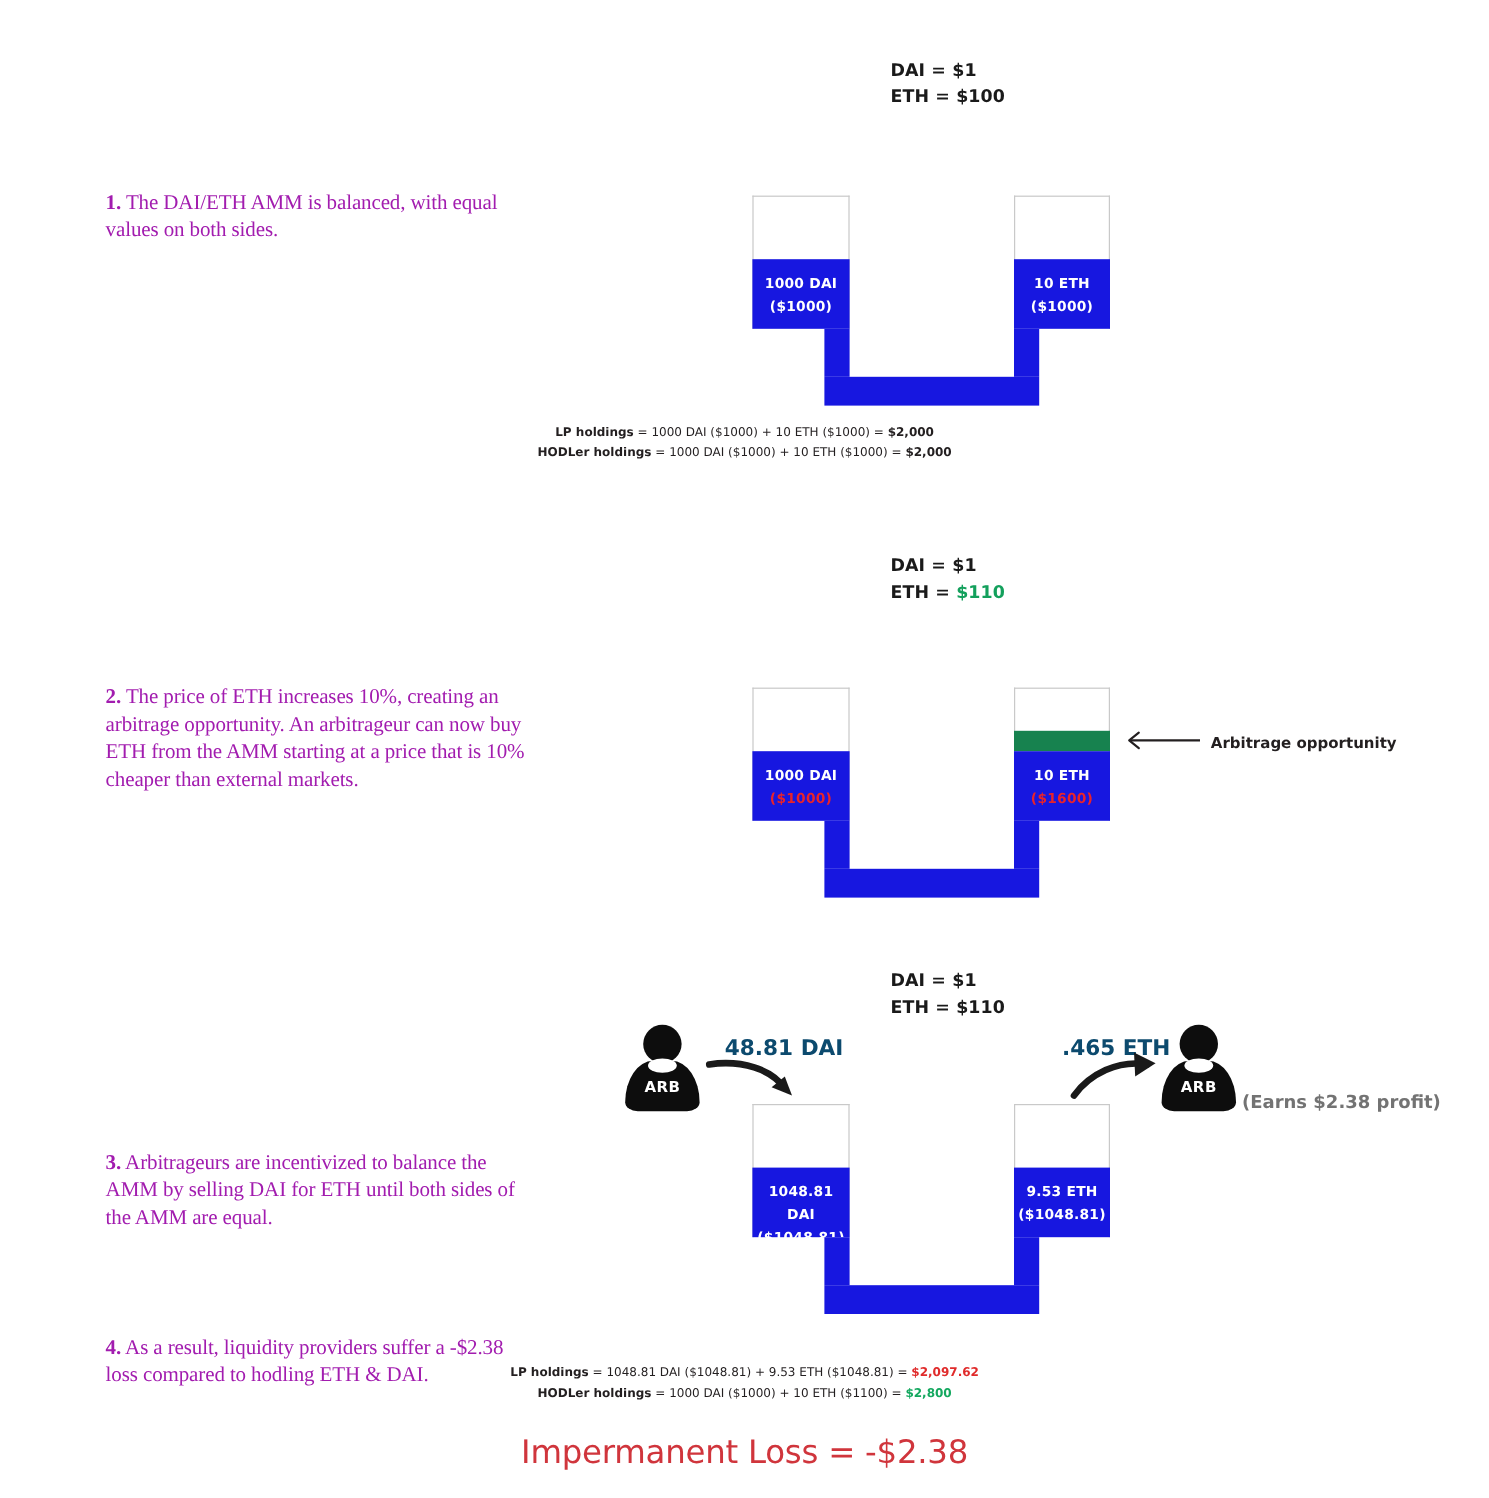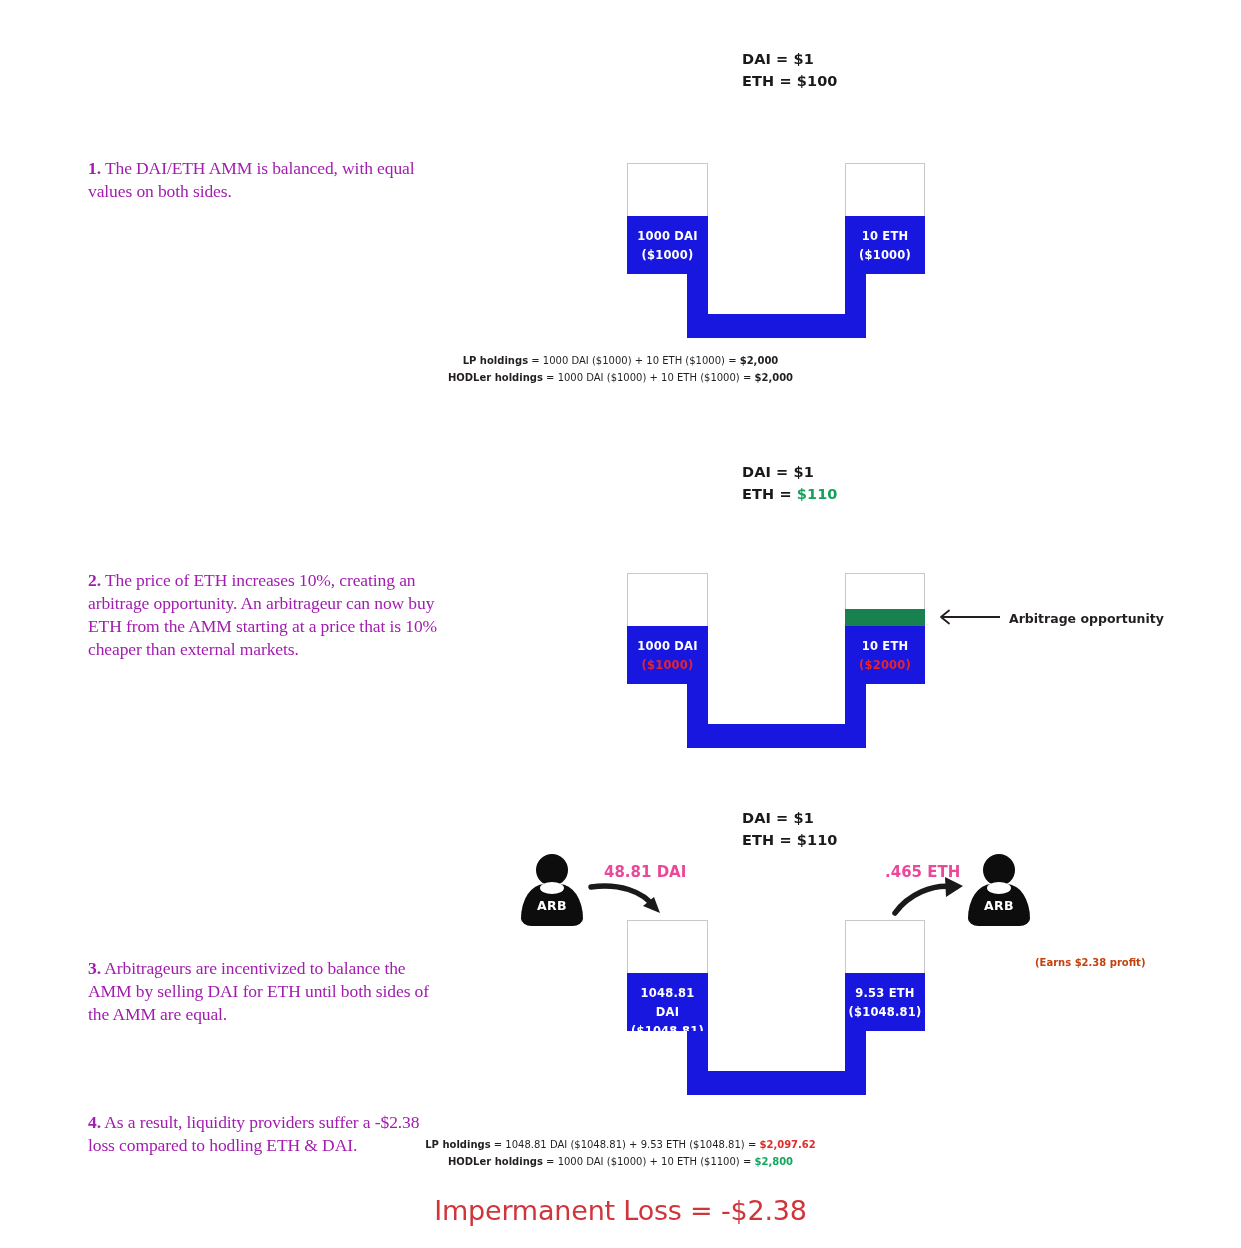--- a/index.html
+++ b/index.html
@@ -137,32 +137,31 @@
     width: 62px;
     text-align: center;
     color: #ffffff;
     font-size: 12.5px;
     font-weight: bold;
     letter-spacing: 0.4px;
   }
 
   .flow-label {
     position: absolute;
+    font-size: 18px;
+    font-weight: bold;
+    color: #0c4a6e;
+    white-space: nowrap;
+  }
+  .profit-label {
+    position: absolute;
     font-size: 15px;
     font-weight: bold;
-    color: #ec4899;
+    color: #737373;
     white-space: nowrap;
-  }
-  .profit-label {
-    position: absolute;
-    font-size: 10px;
-    font-weight: bold;
-    color: #c2410c;
-    white-space: nowrap;
-    margin-top: 48px;
   }
 
   
   .il-line {
     position: absolute;
     width: 100%;
     text-align: center;
     font-size: 27px;
     color: #d0353c;
     letter-spacing: -0.2px;
@@ -234,21 +233,21 @@
       <div>1000 DAI</div>
       <div class="red">($1000)</div>
     </div>
   </div>
 
   <div class="arb-band" style="left:218px; top:36px; width:80px; height:17px;"></div>
 
   <div class="liquid" style="left:218px; top:53px; width:80px; height:58px;">
     <div class="tank-label" style="top:11px;">
       <div>10 ETH</div>
-      <div class="red">($2000)</div>
+      <div class="red">($1600)</div>
     </div>
   </div>
 
   <div class="u-left-leg" style="left:60px;  top:111px; width:21px; height:40px;"></div>
   <div class="u-right-leg" style="left:218px; top:111px; width:21px; height:40px;"></div>
   <div class="u-base" style="left:60px;  top:151px; width:179px; height:24px;"></div>
 </div>
 
 <svg class="abs" style="left:930px; top:607px;" width="72" height="20" viewBox="0 0 72 20">
   <line x1="12" y1="10" x2="70" y2="10" stroke="#231f20" stroke-width="1.8"></line>

